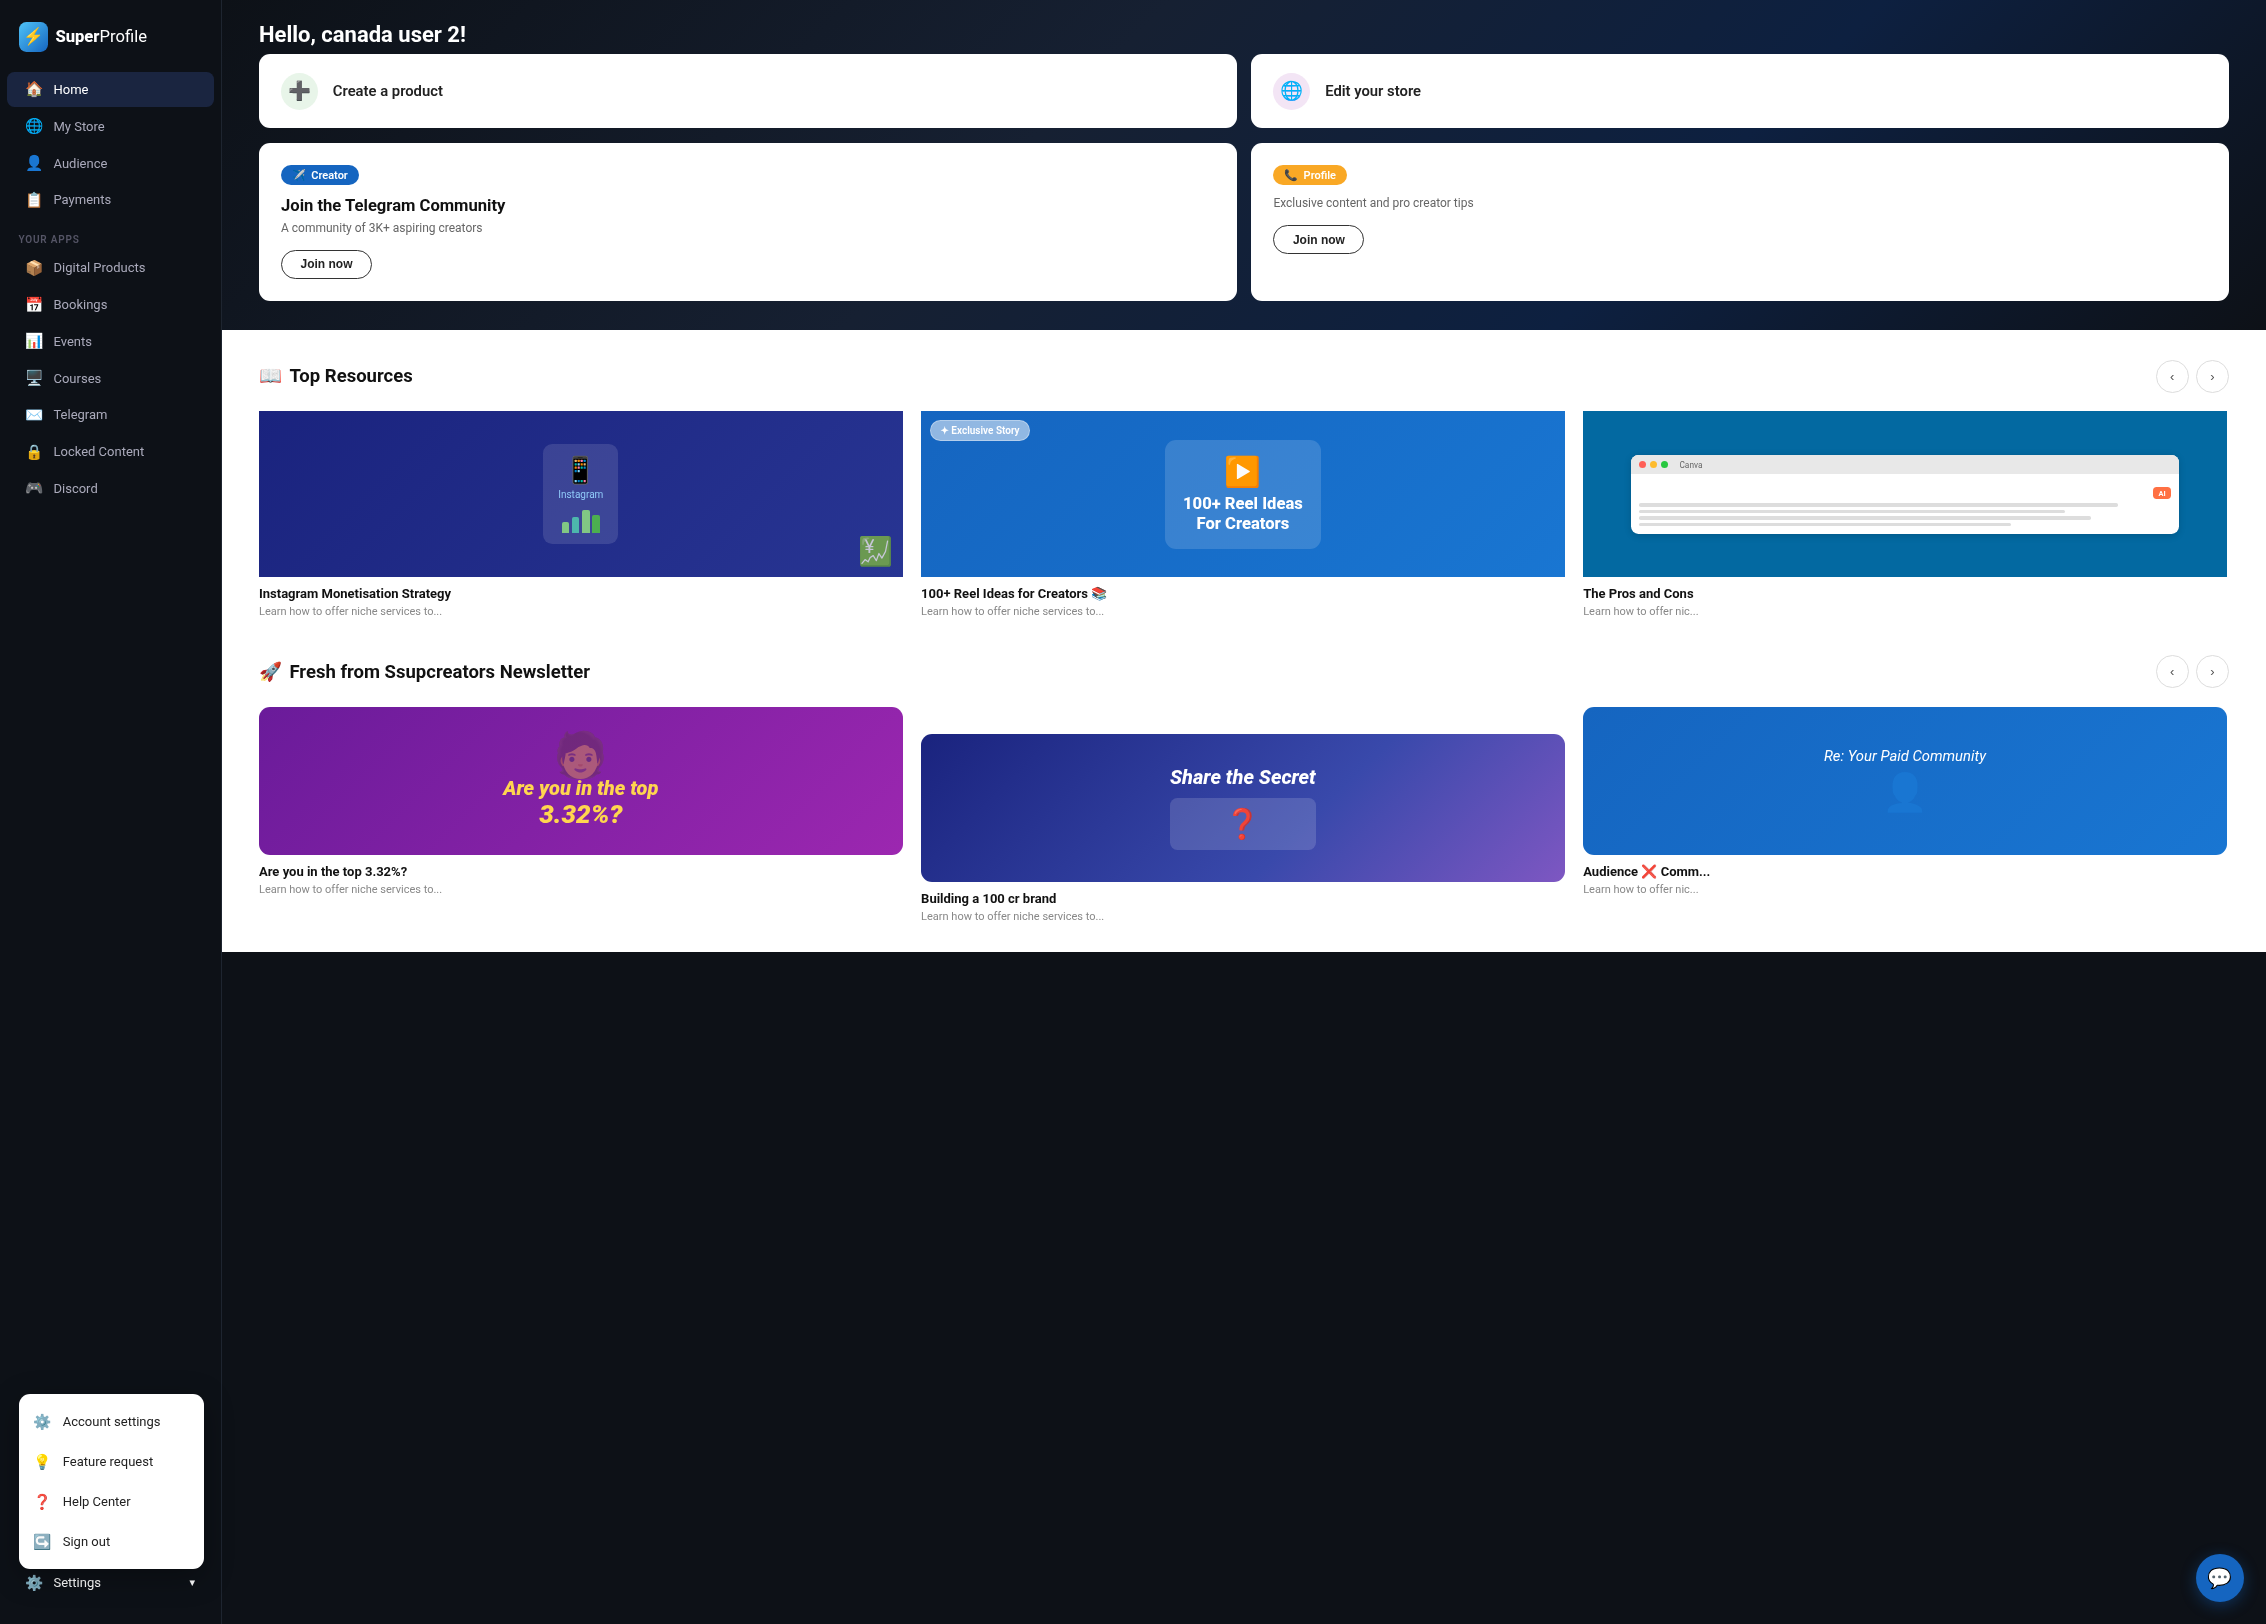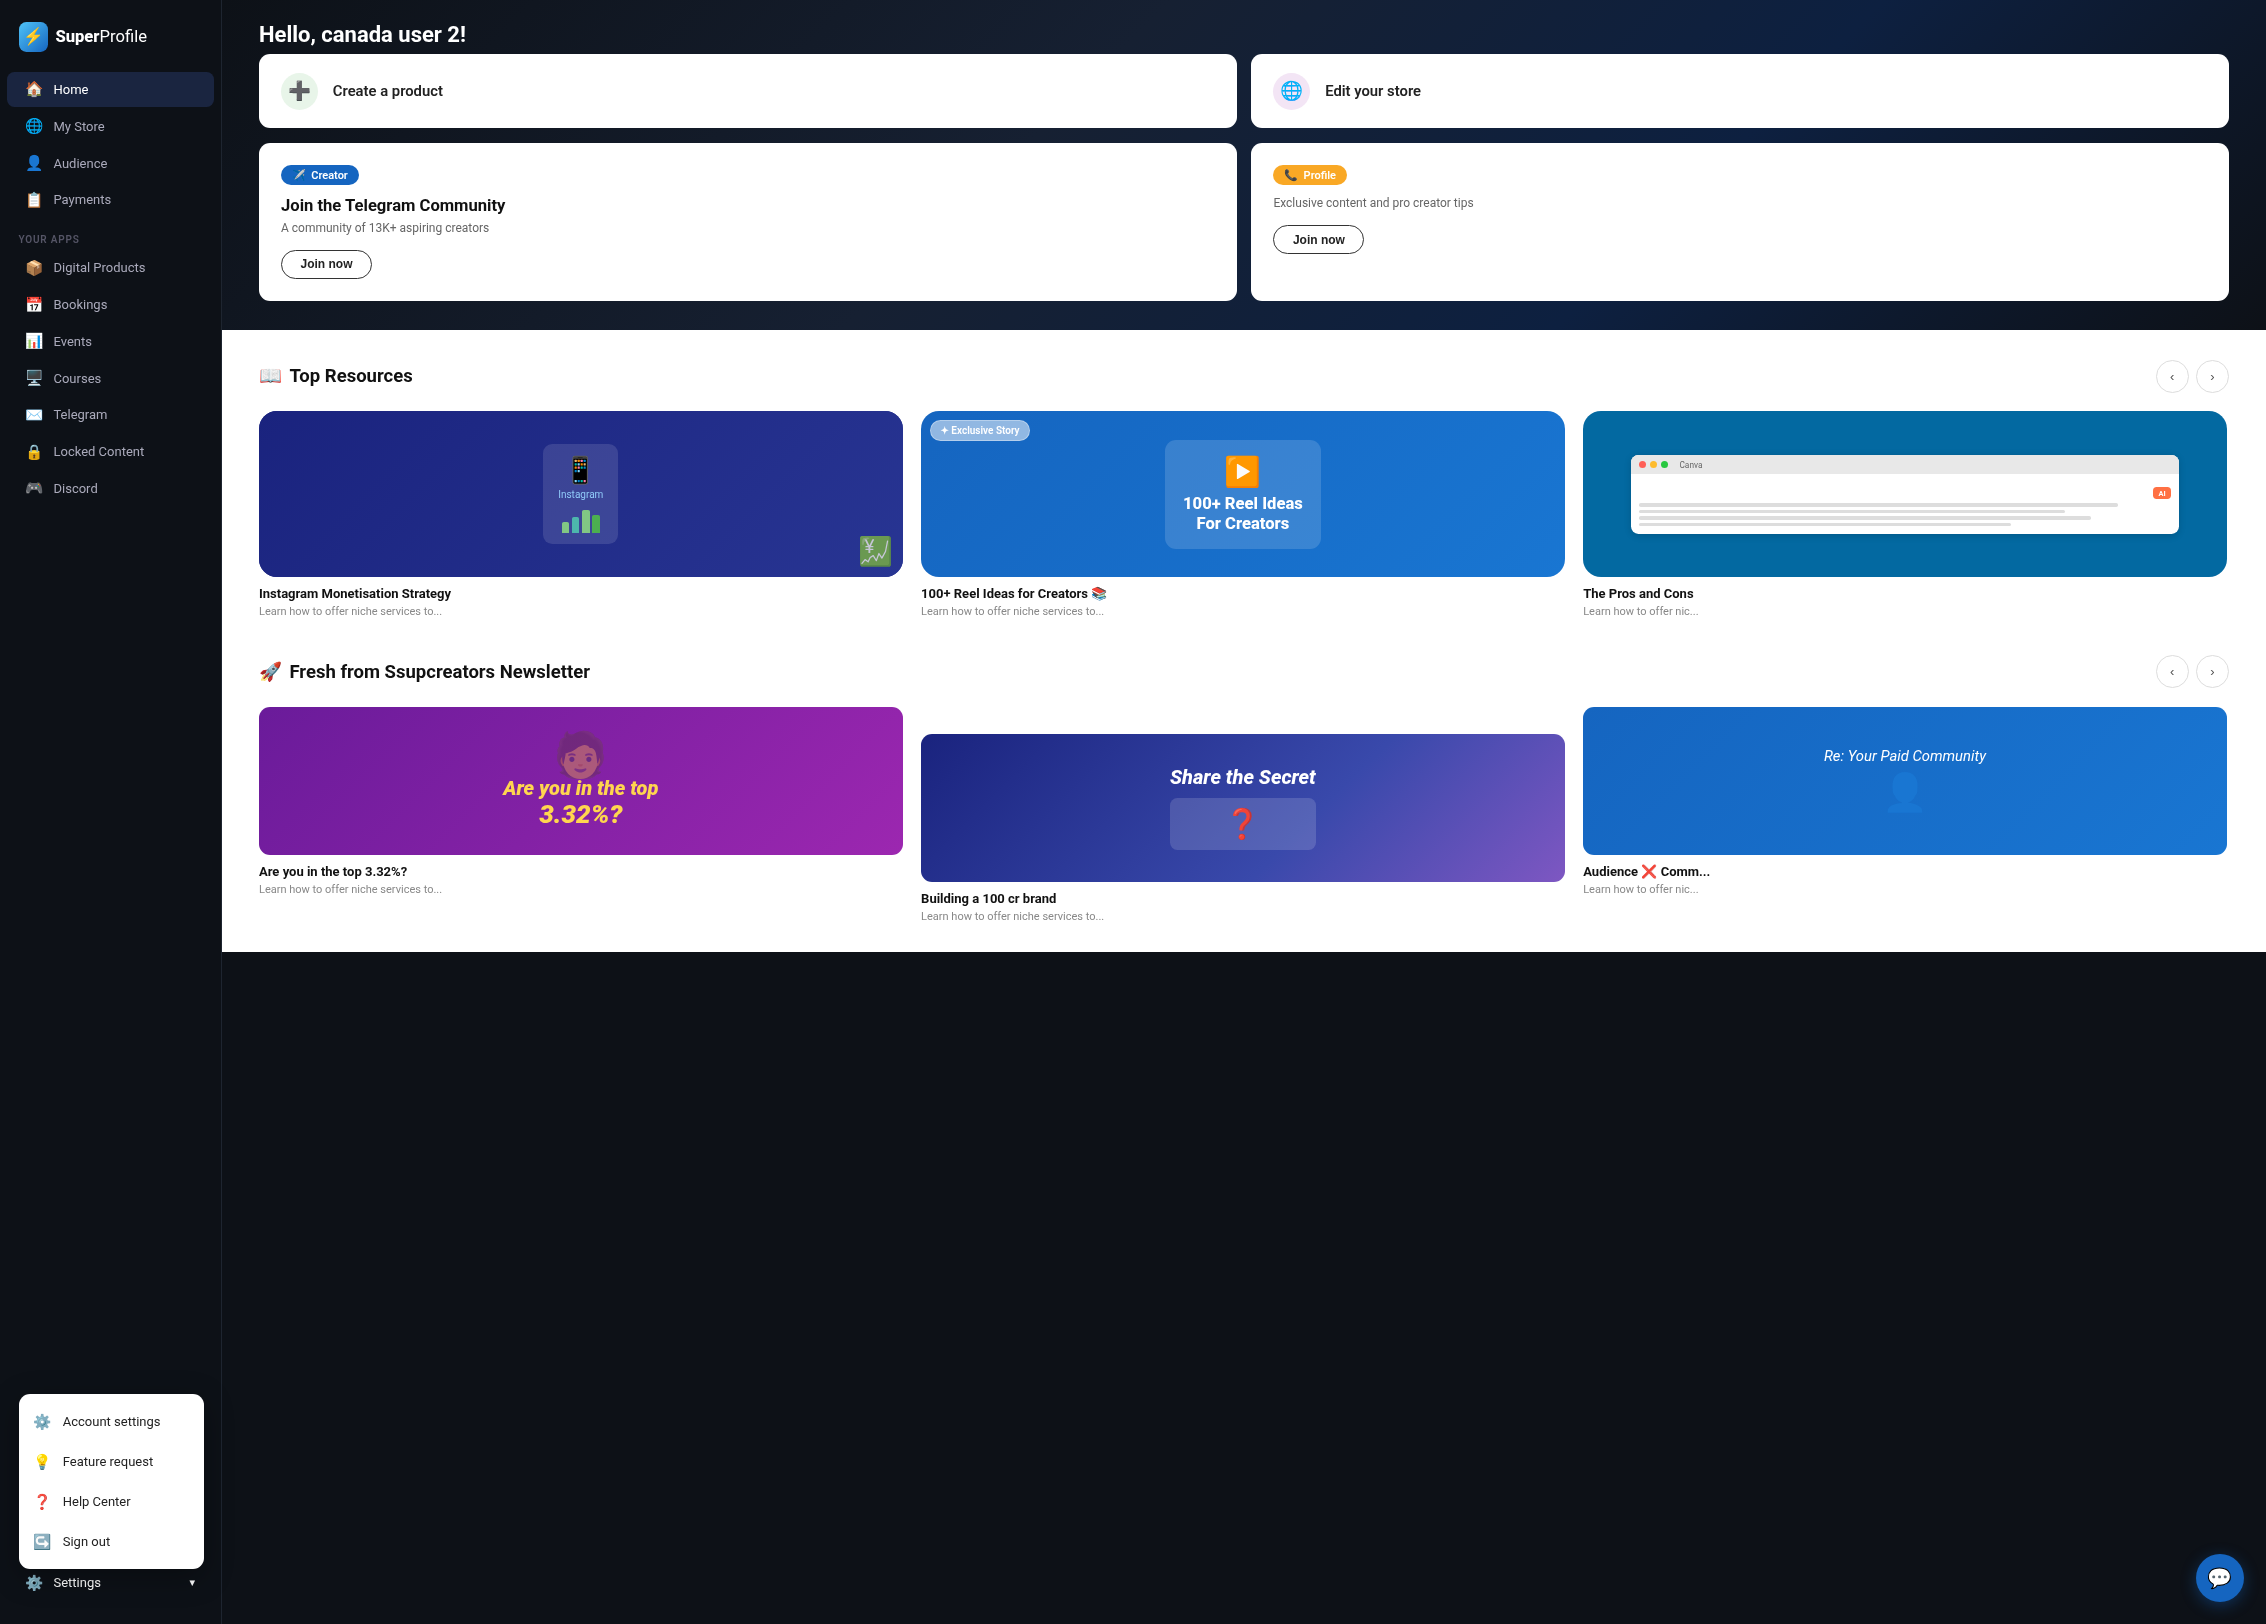--- a/index.html
+++ b/index.html
@@ -302,21 +302,21 @@
     }
 
     .resource-card {
       flex: 0 0 calc(33.33% - 13px);
       cursor: pointer;
     }
 
     .resource-thumb {
       width: 100%;
       height: 166px;
-      border-radius: 18px;
+      border-radius: 0;
       margin-bottom: 9.2px;
       position: relative;
       overflow: hidden;
     }
 
     .exclusive-badge {
       position: absolute;
       top: 9.2px;
       left: 9.2px;
       background: #fff8;
@@ -574,21 +574,21 @@
     <div class="community-row">
 
       <div class="community-card">
         <div>
           <span class="community-badge badge-blue">
             <span>✈️</span>
             <span>Creator</span>
           </span>
         </div>
         <div class="community-title">Join the Telegram Community</div>
-        <div class="community-desc">A community of 13K+ aspiring creators</div>
+        <div class="community-desc">A community of 3K+ aspiring creators</div>
         <button class="join-btn">Join now</button>
       </div>
 
       <div class="community-card">
         <div>
           <span class="community-badge badge-gold">
             <span>📞</span>
             <span>Profile</span>
           </span>
         </div>

